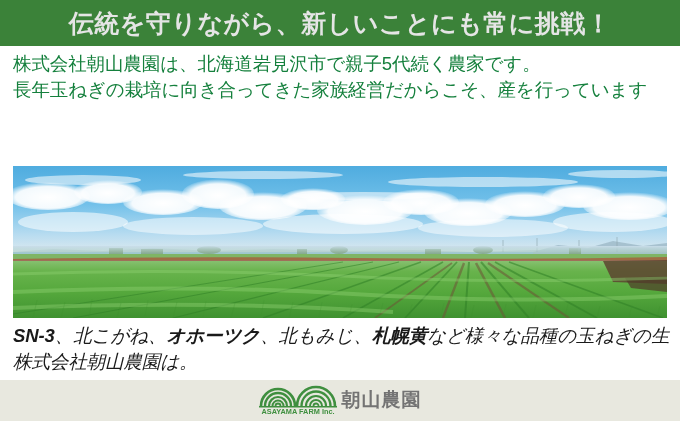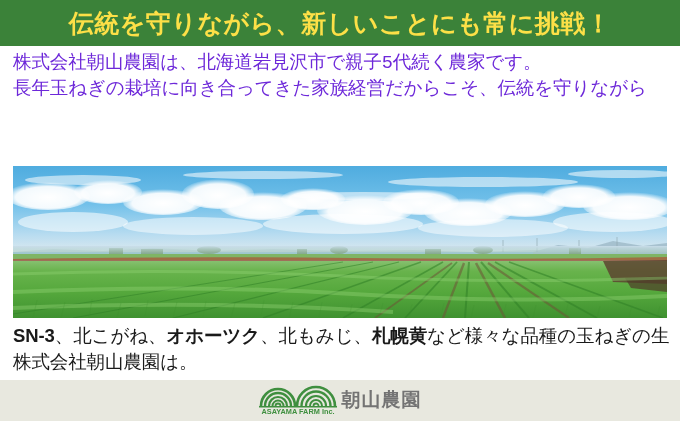--- a/index.html
+++ b/index.html
@@ -17,38 +17,38 @@
     display:flex;align-items:center;justify-content:center;
   }
   .banner-title{
     color:#ffffff;font-size:25px;font-weight:bold;
     letter-spacing:0.5px;line-height:1;white-space:nowrap;
   }
 
   
   .intro{
     position:absolute;left:13px;top:51px;width:658px;
-    color:#6d28d9;font-size:18.5px;line-height:25.5px;
+    color:#15803d;font-size:18.5px;line-height:25.5px;
     letter-spacing:-0.1px;
-    font-family:Liberation Mono, monospace;
   }
   .intro .line{white-space:nowrap;}
 
   
   .photo{
     position:absolute;left:13px;top:166px;width:654px;height:152px;
     overflow:hidden;background:#7fc3ef;
   }
   .photo svg{display:block;width:100%;height:100%;}
 
   
   .varieties{
     position:absolute;left:13px;top:323px;width:660px;
     color:#1a1a1a;font-size:18.5px;line-height:25.5px;
     letter-spacing:-0.1px;
+    font-style:italic;
   }
   .varieties .line{white-space:nowrap;}
   .varieties b{font-weight:bold;}
 
   
   .footer{
     position:absolute;left:0;top:380px;width:680px;height:41px;
     background:#e8e8df;
     display:flex;align-items:center;justify-content:center;
   }
@@ -59,26 +59,26 @@
     color:#3f8f3f;font-size:19px;font-weight:bold;letter-spacing:1px;
     white-space:nowrap;
   }
 </style>
 </head>
 <body>
 
 <div class="page">
 
   <div class="banner" style="background: rgb(59, 130, 57);">
-    <div class="banner-title" style="color: #fde047;">伝統を守りながら、新しいことにも常に挑戦！</div>
+    <div class="banner-title" style="color: #e5e5e5;">伝統を守りながら、新しいことにも常に挑戦！</div>
   </div>
 
   <div class="intro">
     <div class="line">株式会社朝山農園は、北海道岩見沢市で親子5代続く農家です。</div>
-    <div class="line">長年玉ねぎの栽培に向き合ってきた家族経営だからこそ、伝統を守りながら</div>
+    <div class="line">長年玉ねぎの栽培に向き合ってきた家族経営だからこそ、産を行っています</div>
   </div>
 
   <div class="photo">
     <svg viewBox="0 0 654 152" preserveAspectRatio="none">
       <defs>
         <linearGradient id="skyGrad" x1="0" y1="0" x2="0" y2="1">
           <stop offset="0%" stop-color="#4facdf"></stop>
           <stop offset="45%" stop-color="#73c1ea"></stop>
           <stop offset="80%" stop-color="#b8dcf0"></stop>
           <stop offset="100%" stop-color="#dbe9ef"></stop>

